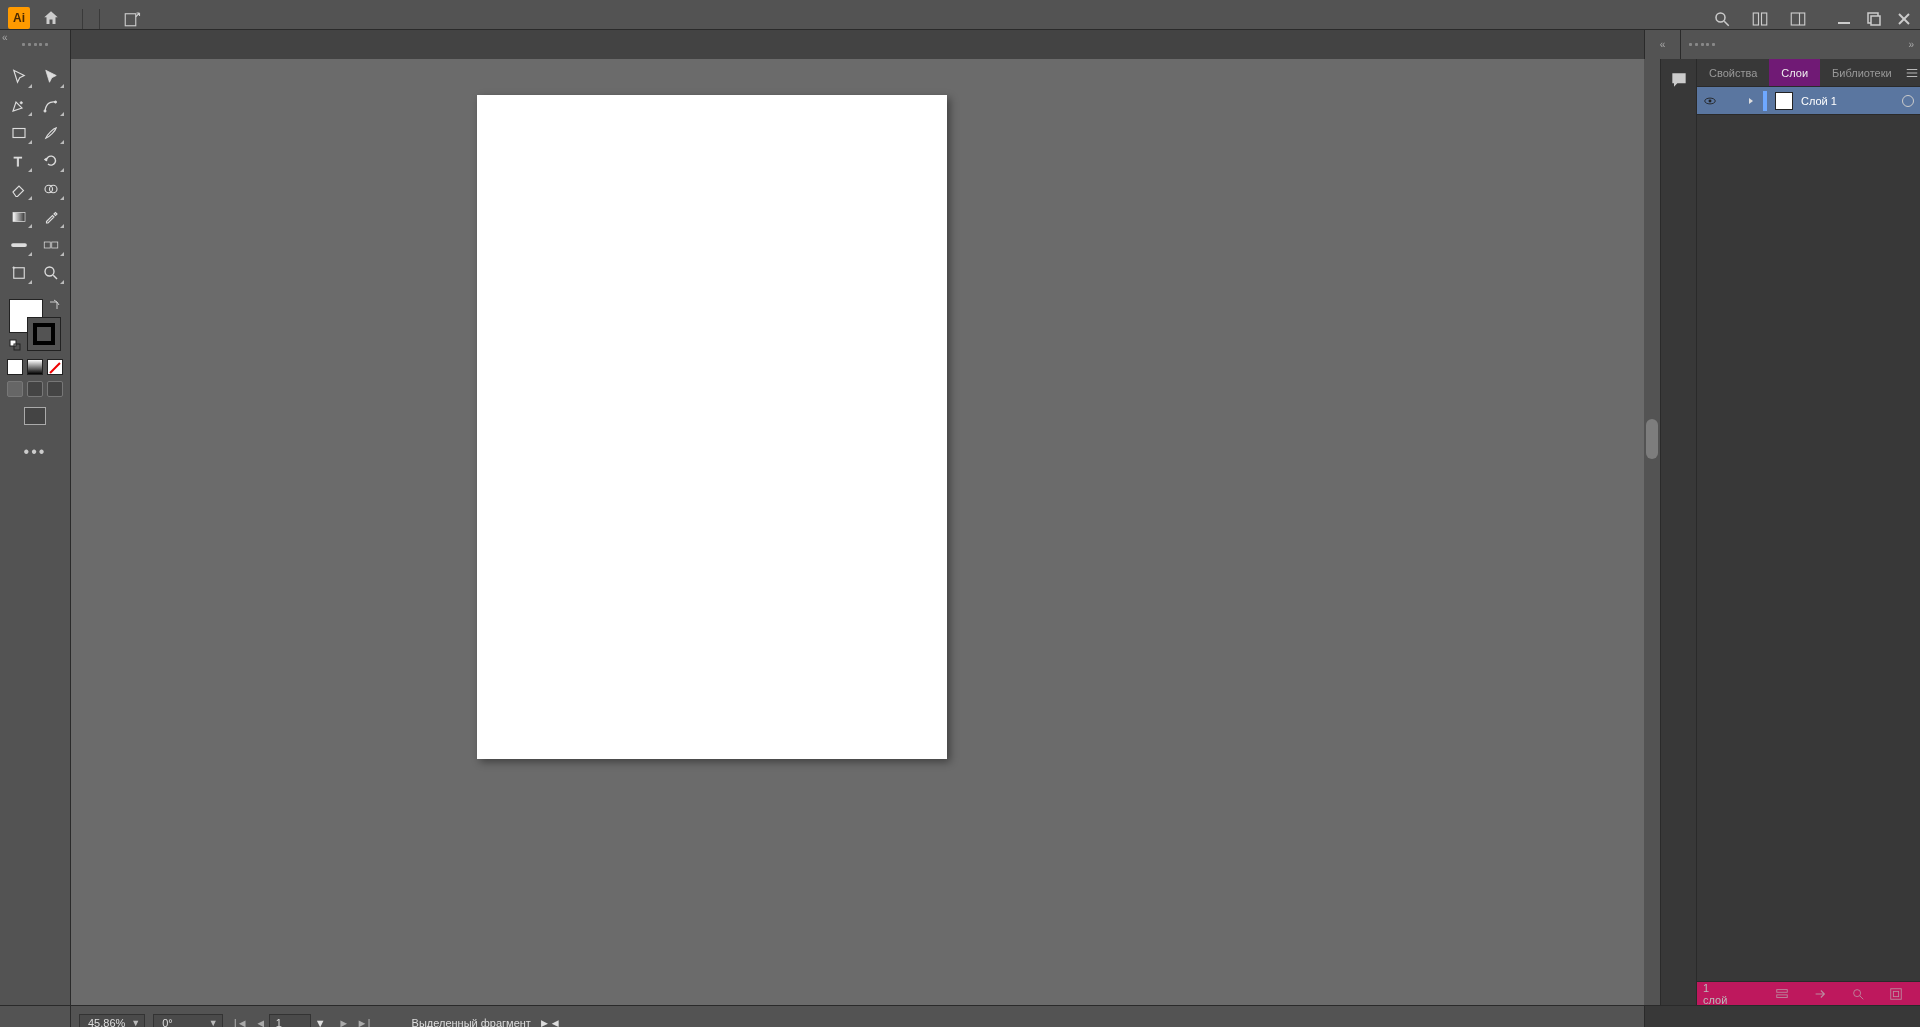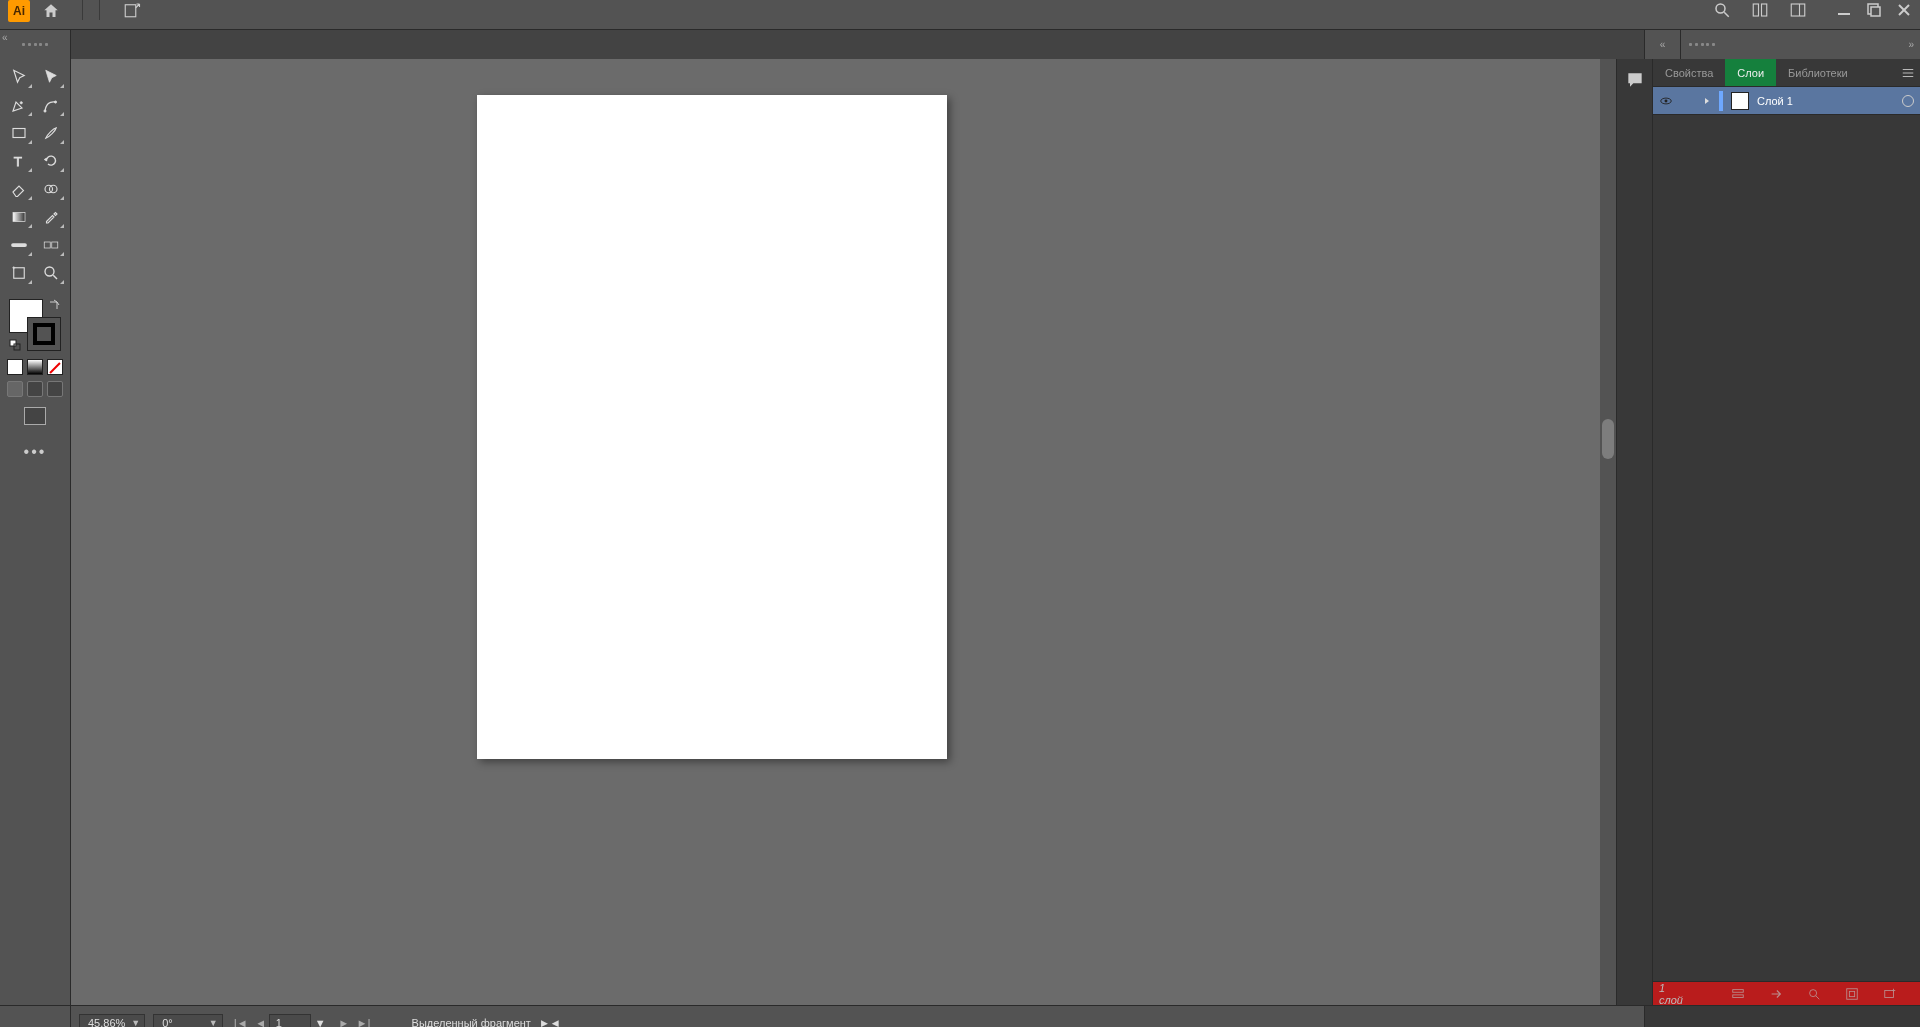--- a/index.html
+++ b/index.html
@@ -1,19 +1,19 @@
 <!DOCTYPE html>
 <html><head>
 <meta charset="utf-8">
 <style>
 * { margin:0; padding:0; box-sizing:border-box; font-family:"Segoe UI",Arial,sans-serif; user-select:none; }
 body { width:1920px; height:1027px; background:#383838; overflow:hidden; color:#ccc; font-size:12px; }
 
 
-.menubar { height:30px; background:#535353; display:flex; align-items:flex-start; padding:0 8px; border-bottom:1px solid #2a2a2a;}
+.menubar { height:30px; background:#535353; display:flex; align-items:flex-end; padding:0 8px; border-bottom:1px solid #2a2a2a;}
 .logo { width:22px; height:22px; background:#ff9a00; color:#4a2800; font-weight:bold; font-size:12px; display:flex; align-items:center; justify-content:center; border-radius:2px; margin-right:10px;}
 .home-icon { width:22px; height:22px; display:flex; align-items:center; justify-content:center; margin-right:12px; cursor:pointer;}
 .home-icon svg { width:18px; height:18px; fill:#ccc;}
 .menu-sep { width:1px; height:20px; background:#3a3a3a; margin:0 8px;}
 .menu-items { display:flex; gap:0; align-items:center;}
 .menu-item { padding:6px 10px; color:#ddd; font-size:13px; cursor:pointer;}
 .share-icon { margin-left:14px; width:20px; height:20px; display:flex; align-items:center; justify-content:center; cursor:pointer;}
 .menubar-right { margin-left:auto; display:flex; align-items:center; gap:18px;}
 .menubar-right .icn { width:20px; height:20px; display:flex; align-items:center; justify-content:center; cursor:pointer;}
 .win-controls { display:flex; gap:14px; margin-left:10px;}
@@ -59,34 +59,34 @@
 .canvas-wrap { flex:1; background:#6b6b6b; position:relative; overflow:hidden;}
 .artboard { position:absolute; left:406px; top:36px; width:470px; height:664px; background:#fff; box-shadow:3px 3px 8px rgba(0,0,0,.4);}
 .vscroll { position:absolute; right:0; top:0; bottom:0; width:16px; background:#535353;}
 .vscroll-thumb{ position:absolute; left:2px; right:2px; top:360px; height:40px; background:#7d7d7d; border-radius:6px;}
 
 
 .dock { width:36px; background:#383838; border-left:1px solid #2a2a2a; display:flex; flex-direction:column; align-items:center; padding-top:8px;}
 .dock-btn { width:26px; height:26px; display:flex; align-items:center; justify-content:center; cursor:pointer;}
 
 
-.panel { width:268px; background:#383838; border-left:1px solid #2a2a2a; display:flex; flex-direction:column;}
+.panel { width:224px; background:#383838; border-left:1px solid #2a2a2a; display:flex; flex-direction:column;}
 .panel-tabs { height:28px; background:#383838; display:flex; align-items:stretch; border-bottom:1px solid #2a2a2a;}
 .panel-tab { padding:0 12px; display:flex; align-items:center; font-size:11px; color:#999; cursor:pointer;}
-.panel-tab.active { background:#15803d; color:#eee;}
+.panel-tab.active { background:#701a75; color:#eee;}
 .panel-menu { margin-left:auto; width:24px; display:flex; align-items:center; justify-content:center; cursor:pointer;}
 .layer-row { height:28px; background:#5a76a0; display:flex; align-items:center; padding:8px 6px; gap:8px; border-bottom:1px solid #2a2a2a;}
 .eye { width:14px; height:14px;}
 .lock-gap { width:14px;}
 .color-bar { width:4px; height:20px; background:#6ea8ff;}
 .thumb { width:18px; height:18px; background:#fff; border:1px solid #222;}
 .layer-name { color:#fff; font-size:11px;}
 .target { margin-left:auto; width:12px; height:12px; border:1.5px solid #ccc; border-radius:50%;}
 .panel-body { flex:1; background:#383838;}
-.panel-footer { height:24px; background:#b91c1c; border-top:1px solid #2a2a2a; display:flex; align-items:center; padding:0 6px; gap:24px; font-size:11px; color:#bbb;font-style:italic;}
+.panel-footer { height:24px; background:#be185d; border-top:1px solid #2a2a2a; display:flex; align-items:center; padding:0 6px; gap:24px; font-size:11px; color:#bbb;}
 .panel-footer .spacer{ flex:1;}
 .panel-footer .fi { width:16px; height:16px; display:flex; align-items:center; justify-content:center; cursor:pointer; opacity:.7;}
 
 
 .status { height:22px; background:#535353; display:flex; align-items:center; padding:12px 0 0 71px; font-size:11px; color:#ddd; border-top:1px solid #2a2a2a; position:relative;}
 .status-left-cover{ position:absolute; left:0; top:0; width:71px; height:22px; background:#535353; border-right:1px solid #2a2a2a;}
 .combo { background:#4a4a4a; border:1px solid #333; height:18px; display:flex; align-items:center; padding:0 4px 0 8px; margin-left:8px; gap:6px;}
 .combo .chev { font-size:9px; color:#bbb;}
 .nav-btns { display:flex; gap:4px; margin-left:10px;}
 .nav-btn { width:16px; height:16px; display:flex; align-items:center; justify-content:center; color:#aaa; cursor:pointer;}

